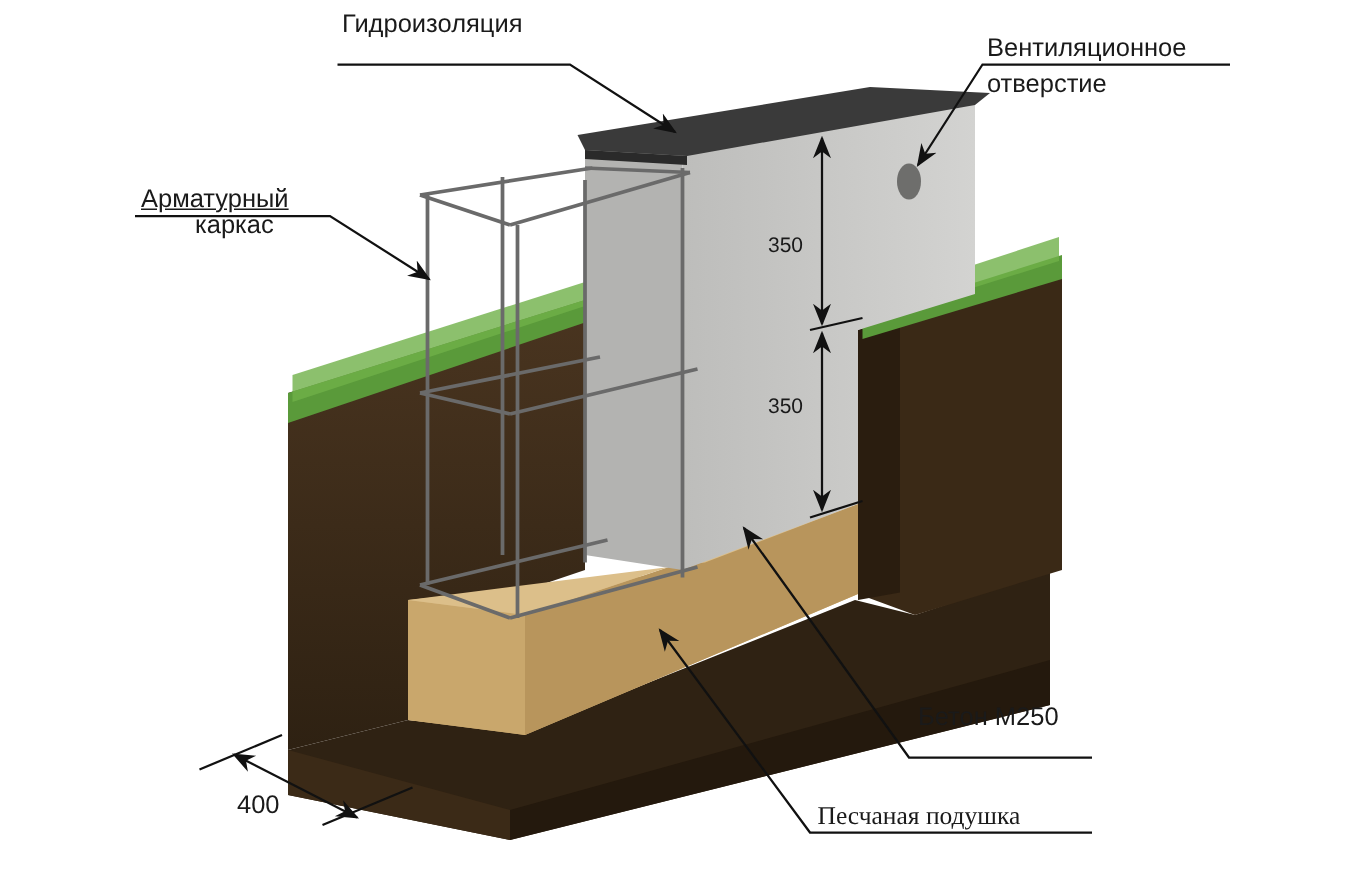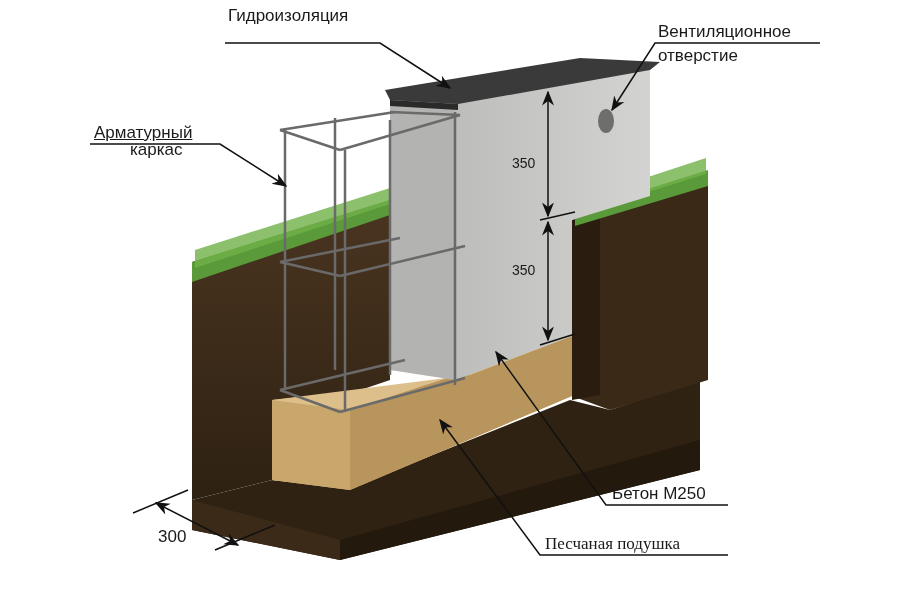--- a/index.html
+++ b/index.html
@@ -100,18 +100,18 @@
     <line x1="215" y1="550" x2="275" y2="525"></line>
     <line x1="156" y1="503" x2="238" y2="545" marker-start="url(#arrs)" marker-end="url(#arr)"></line>
   </g>
 </svg>
 
 <div class="label" style="left:228px;top:6px;">Гидроизоляция</div>
 <div class="label" style="left:658px;top:22px;">Вентиляционное</div>
 <div class="label" style="left:658px;top:46px;">отверстие</div>
 <div class="label" style="left:94px;top:123px;text-decoration:underline;">Арматурный</div>
 <div class="label" style="left:94px;top:140px;margin-left:36px;">каркас</div>
-<div class="label" style="left:612px;top:484px;">Бетон М250</div>
+<div class="label" style="left:612px;top:468px;">Бетон М250</div>
 <div class="label" style="left:545px;top:534px;font-family:Liberation Serif, serif;">Песчаная подушка</div>
 
 <div class="dim" style="left:512px;top:155px;">350</div>
 <div class="dim" style="left:512px;top:262px;">350</div>
-<div class="dim" style="left:158px;top:527px;font-size:17px;">300</div>
+<div class="dim" style="left:158px;top:527px;font-size:17px;">400</div>
 
 </body></html>

